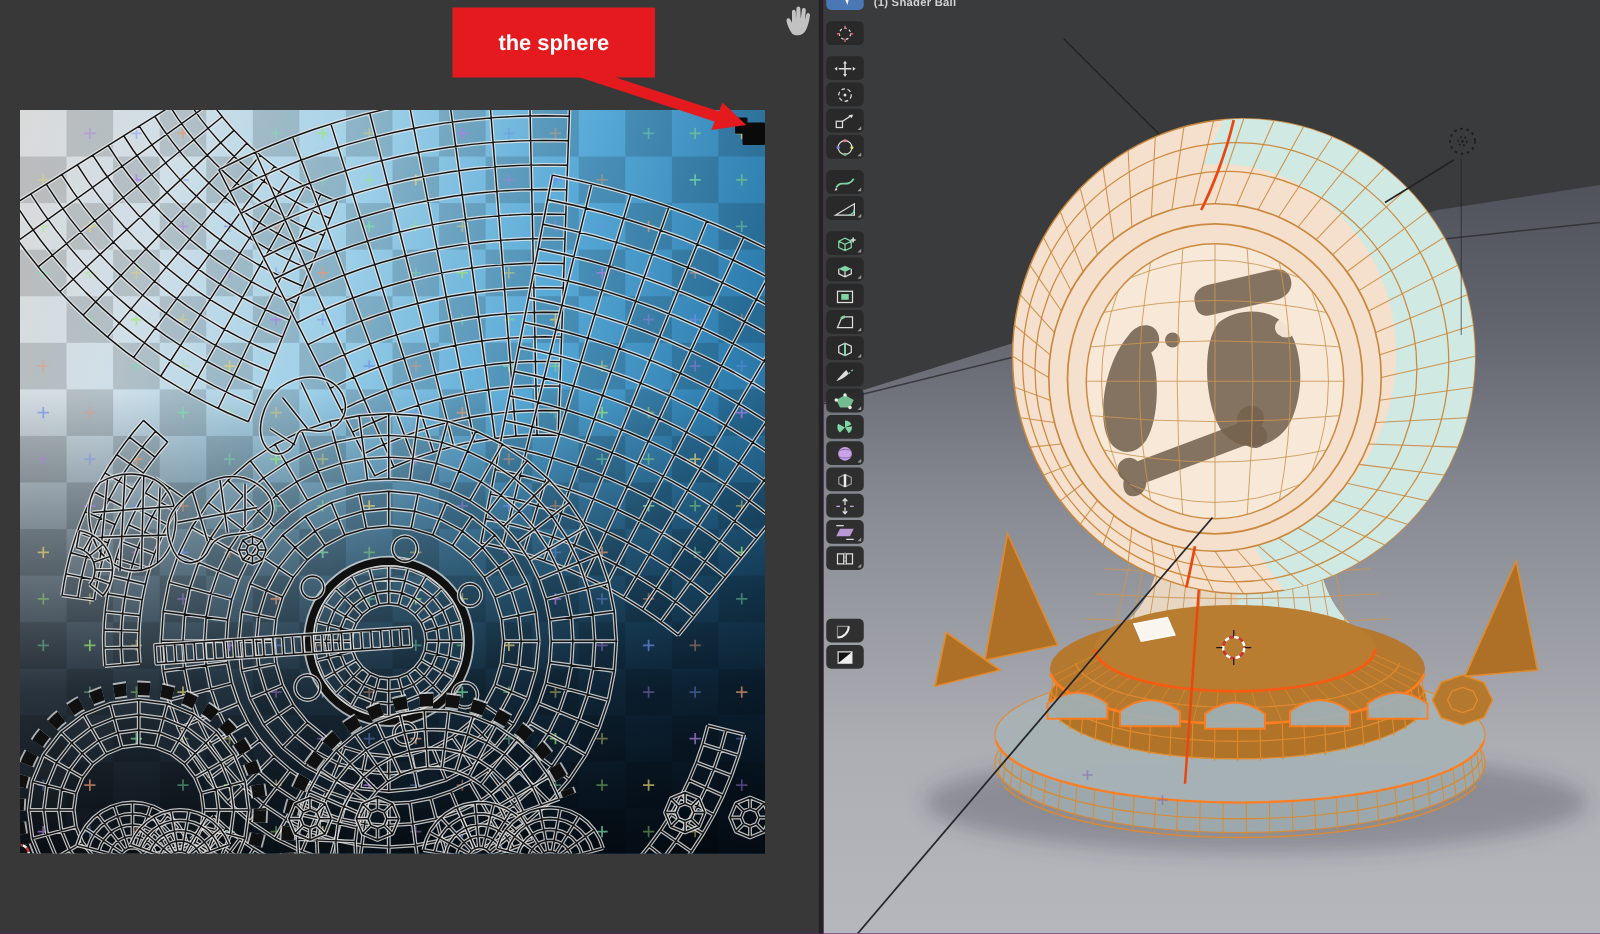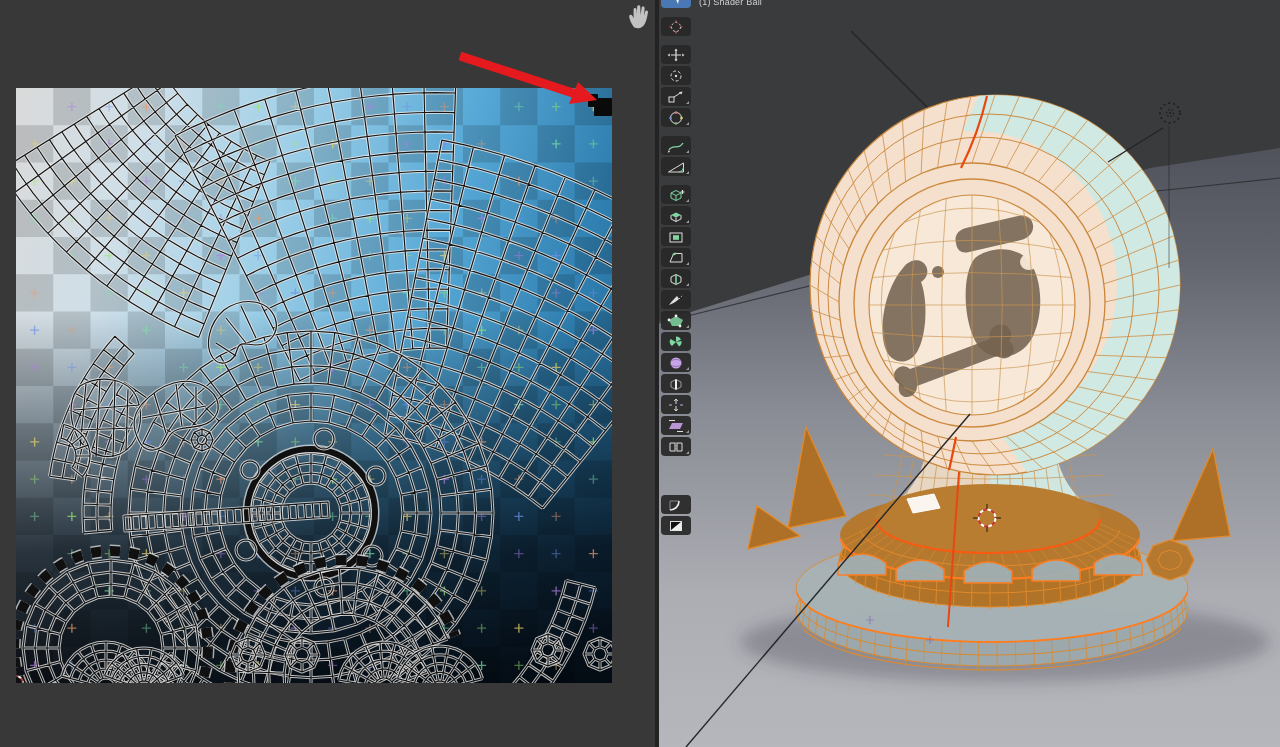--- a/index.html
+++ b/index.html
@@ -1,17 +1,17 @@
 <!DOCTYPE html>
 <html><head>
 <meta charset="utf-8">
 <style>
   html,body{margin:0;padding:0;background:#222;}
   .app{position:relative;width:1280px;height:747px;overflow:hidden;background:#a21caf;
-       font-family:"Liberation Sans",sans-serif;}
+       font-family:"Liberation Sans",sans-serif;font-weight:bold;}
   
   .uv-pane{position:absolute;left:0;top:0;width:656px;height:747px;background:#383838;}
   .uv-image{position:absolute;left:16px;top:88px;width:596px;height:595px;overflow:hidden;
     background-image:
       linear-gradient(45deg, rgba(0,0,0,.14) 25%, transparent 25%, transparent 75%, rgba(0,0,0,.14) 75%),
       linear-gradient(45deg, rgba(0,0,0,.14) 25%, transparent 25%, transparent 75%, rgba(0,0,0,.14) 75%),
       linear-gradient(180deg, rgba(8,18,28,0) 0%, rgba(8,18,28,0) 38%, rgba(7,20,32,.45) 58%, rgba(5,14,24,.82) 78%, rgba(2,6,12,.95) 100%),
       linear-gradient(105deg, #dadada 0%, #cfdfe8 18%, #9fd0e8 38%, #56a8d6 62%, #2f7fb0 82%, #1f5f8a 100%);
     background-position:0 0, 37.25px 37.25px, 0 0, 0 0;
     background-size:74.5px 74.5px, 74.5px 74.5px, 100% 100%, 100% 100%;}
@@ -801,14 +801,17 @@
             </svg>
           </div>
         </div>
       </div>
   </div>
 
   <svg class="ann-arrow" width="270" height="120" viewBox="0 0 270 120">
     <path d="M110,56 L226,94" stroke="#e51a1f" stroke-width="9" fill="none"></path>
     <polygon points="247,100 219,104 228,82" fill="#e51a1f"></polygon>
   </svg>
+  <div class="ann-box">
+    <span>the sphere</span>
+  </div>
 
 </div>
 
 </body></html>

